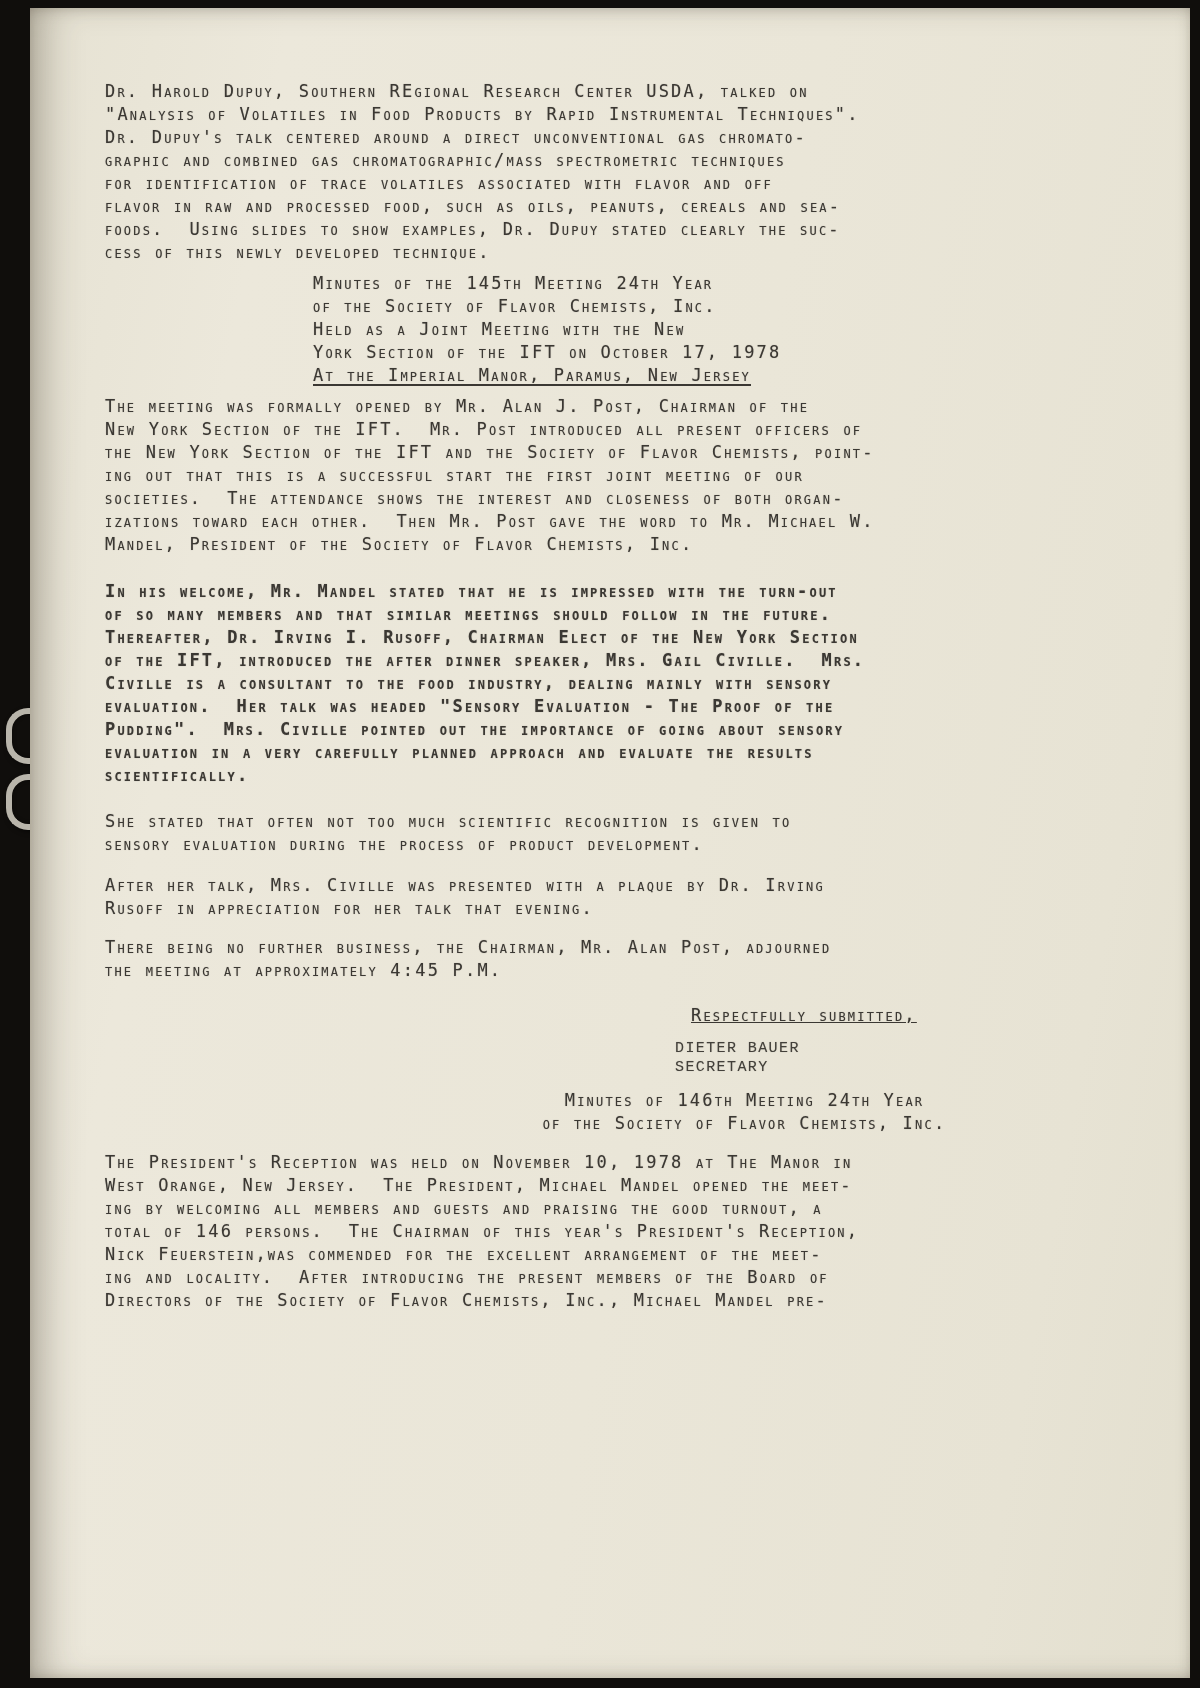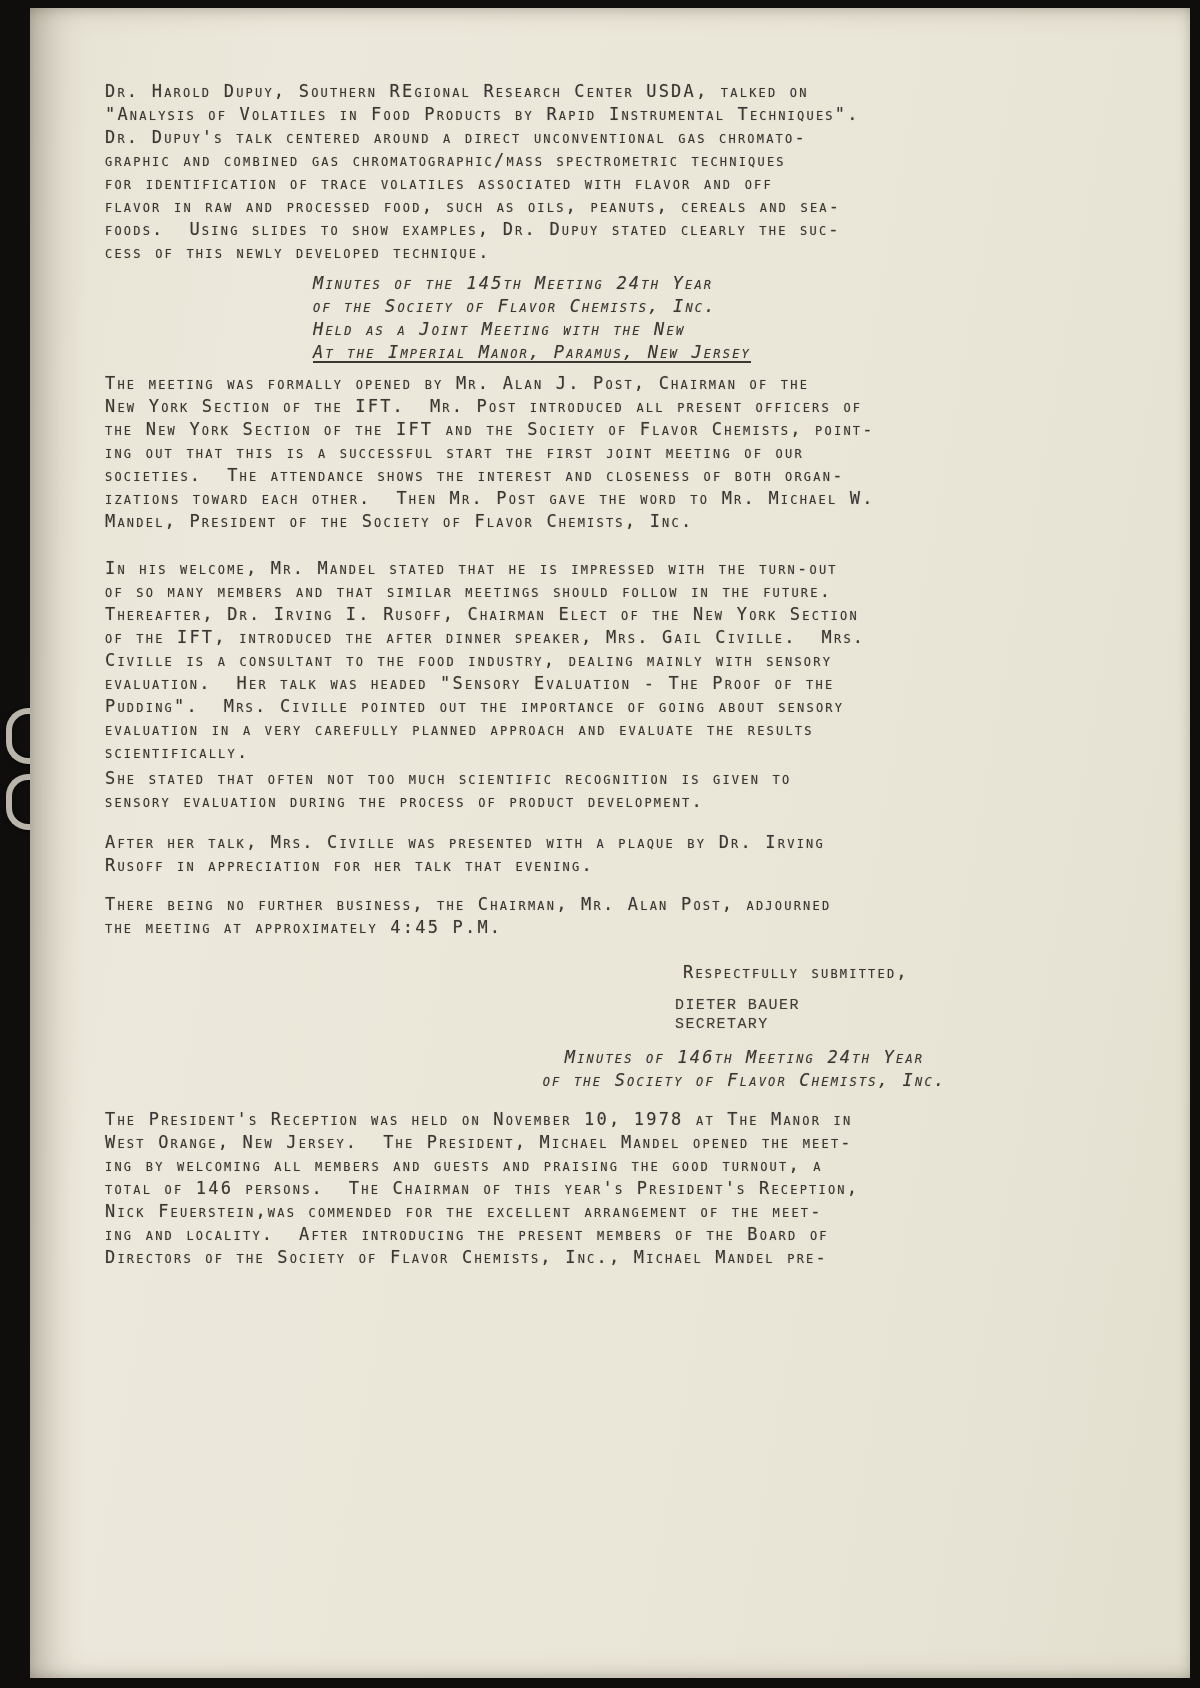--- a/index.html
+++ b/index.html
@@ -51,36 +51,36 @@
     font-variant-caps: small-caps;
     font-size: 17px;
     line-height: 23px;
     letter-spacing: 2.2px;
     color: #3b3833;
     white-space: pre;
     margin: 0 0 16px 0;
     text-shadow: 0 0 1px rgba(59, 56, 51, 0.4);
   }
   .mb8  { margin-bottom: 8px; }
-  .mb6  { margin-bottom: 3px; }
+  .mb6  { margin-bottom: 23px; font-weight: bold; }
   .mb18 { margin-bottom: 18px; }
   .mb22 { margin-bottom: 22px; }
   .mb32 { margin-bottom: 24px; }
 
   .heading { margin: 0 0 8px 208px; }
-  .heading .tw { margin: 0; font-style: italic; }
+  .heading .tw { margin: 0; }
   .heading-146 { margin-left: 218px; margin-bottom: 16px; text-align: center; }
   .u {
     text-decoration: underline;
     text-decoration-thickness: 1.5px;
     text-underline-offset: 3px;
   }
 
   .signature { margin: 0 0 12px 570px; }
-  .signature .tw { margin: 0 0 12px 8px; }
+  .signature .tw { margin: 0 0 12px 16px; text-decoration: underline; }
 
   
   .typed {
     font-family: "Liberation Mono", monospace;
     font-size: 15px;
     line-height: 19px;
     letter-spacing: 1.4px;
     color: #43403a;
     white-space: pre;
     margin: 0;
@@ -107,20 +107,21 @@
 graphic and combined gas chromatographic/mass spectrometric techniques
 for identification of trace volatiles associated with flavor and off
 flavor in raw and processed food, such as oils, peanuts, cereals and sea-
 foods.  Using slides to show examples, Dr. Dupuy stated clearly the suc-
 cess of this newly developed technique.</p>
 
     <div class="heading">
       <div class="tw">Minutes of the 145th Meeting 24th Year</div>
       <div class="tw">of the Society of Flavor Chemists, Inc.</div>
       <div class="tw">Held as a Joint Meeting with the New</div>
+      <div class="tw">York Section of the IFT on October 17, 1978</div>
       <div class="tw u">At the Imperial Manor, Paramus, New Jersey</div>
     </div>
 
     <p class="tw mb32">The meeting was formally opened by Mr. Alan J. Post, Chairman of the
 New York Section of the IFT.  Mr. Post introduced all present officers of
 the New York Section of the IFT and the Society of Flavor Chemists, point-
 ing out that this is a successful start the first joint meeting of our
 societies.  The attendance shows the interest and closeness of both organ-
 izations toward each other.  Then Mr. Post gave the word to Mr. Michael W.
 Mandel, President of the Society of Flavor Chemists, Inc.</p>

